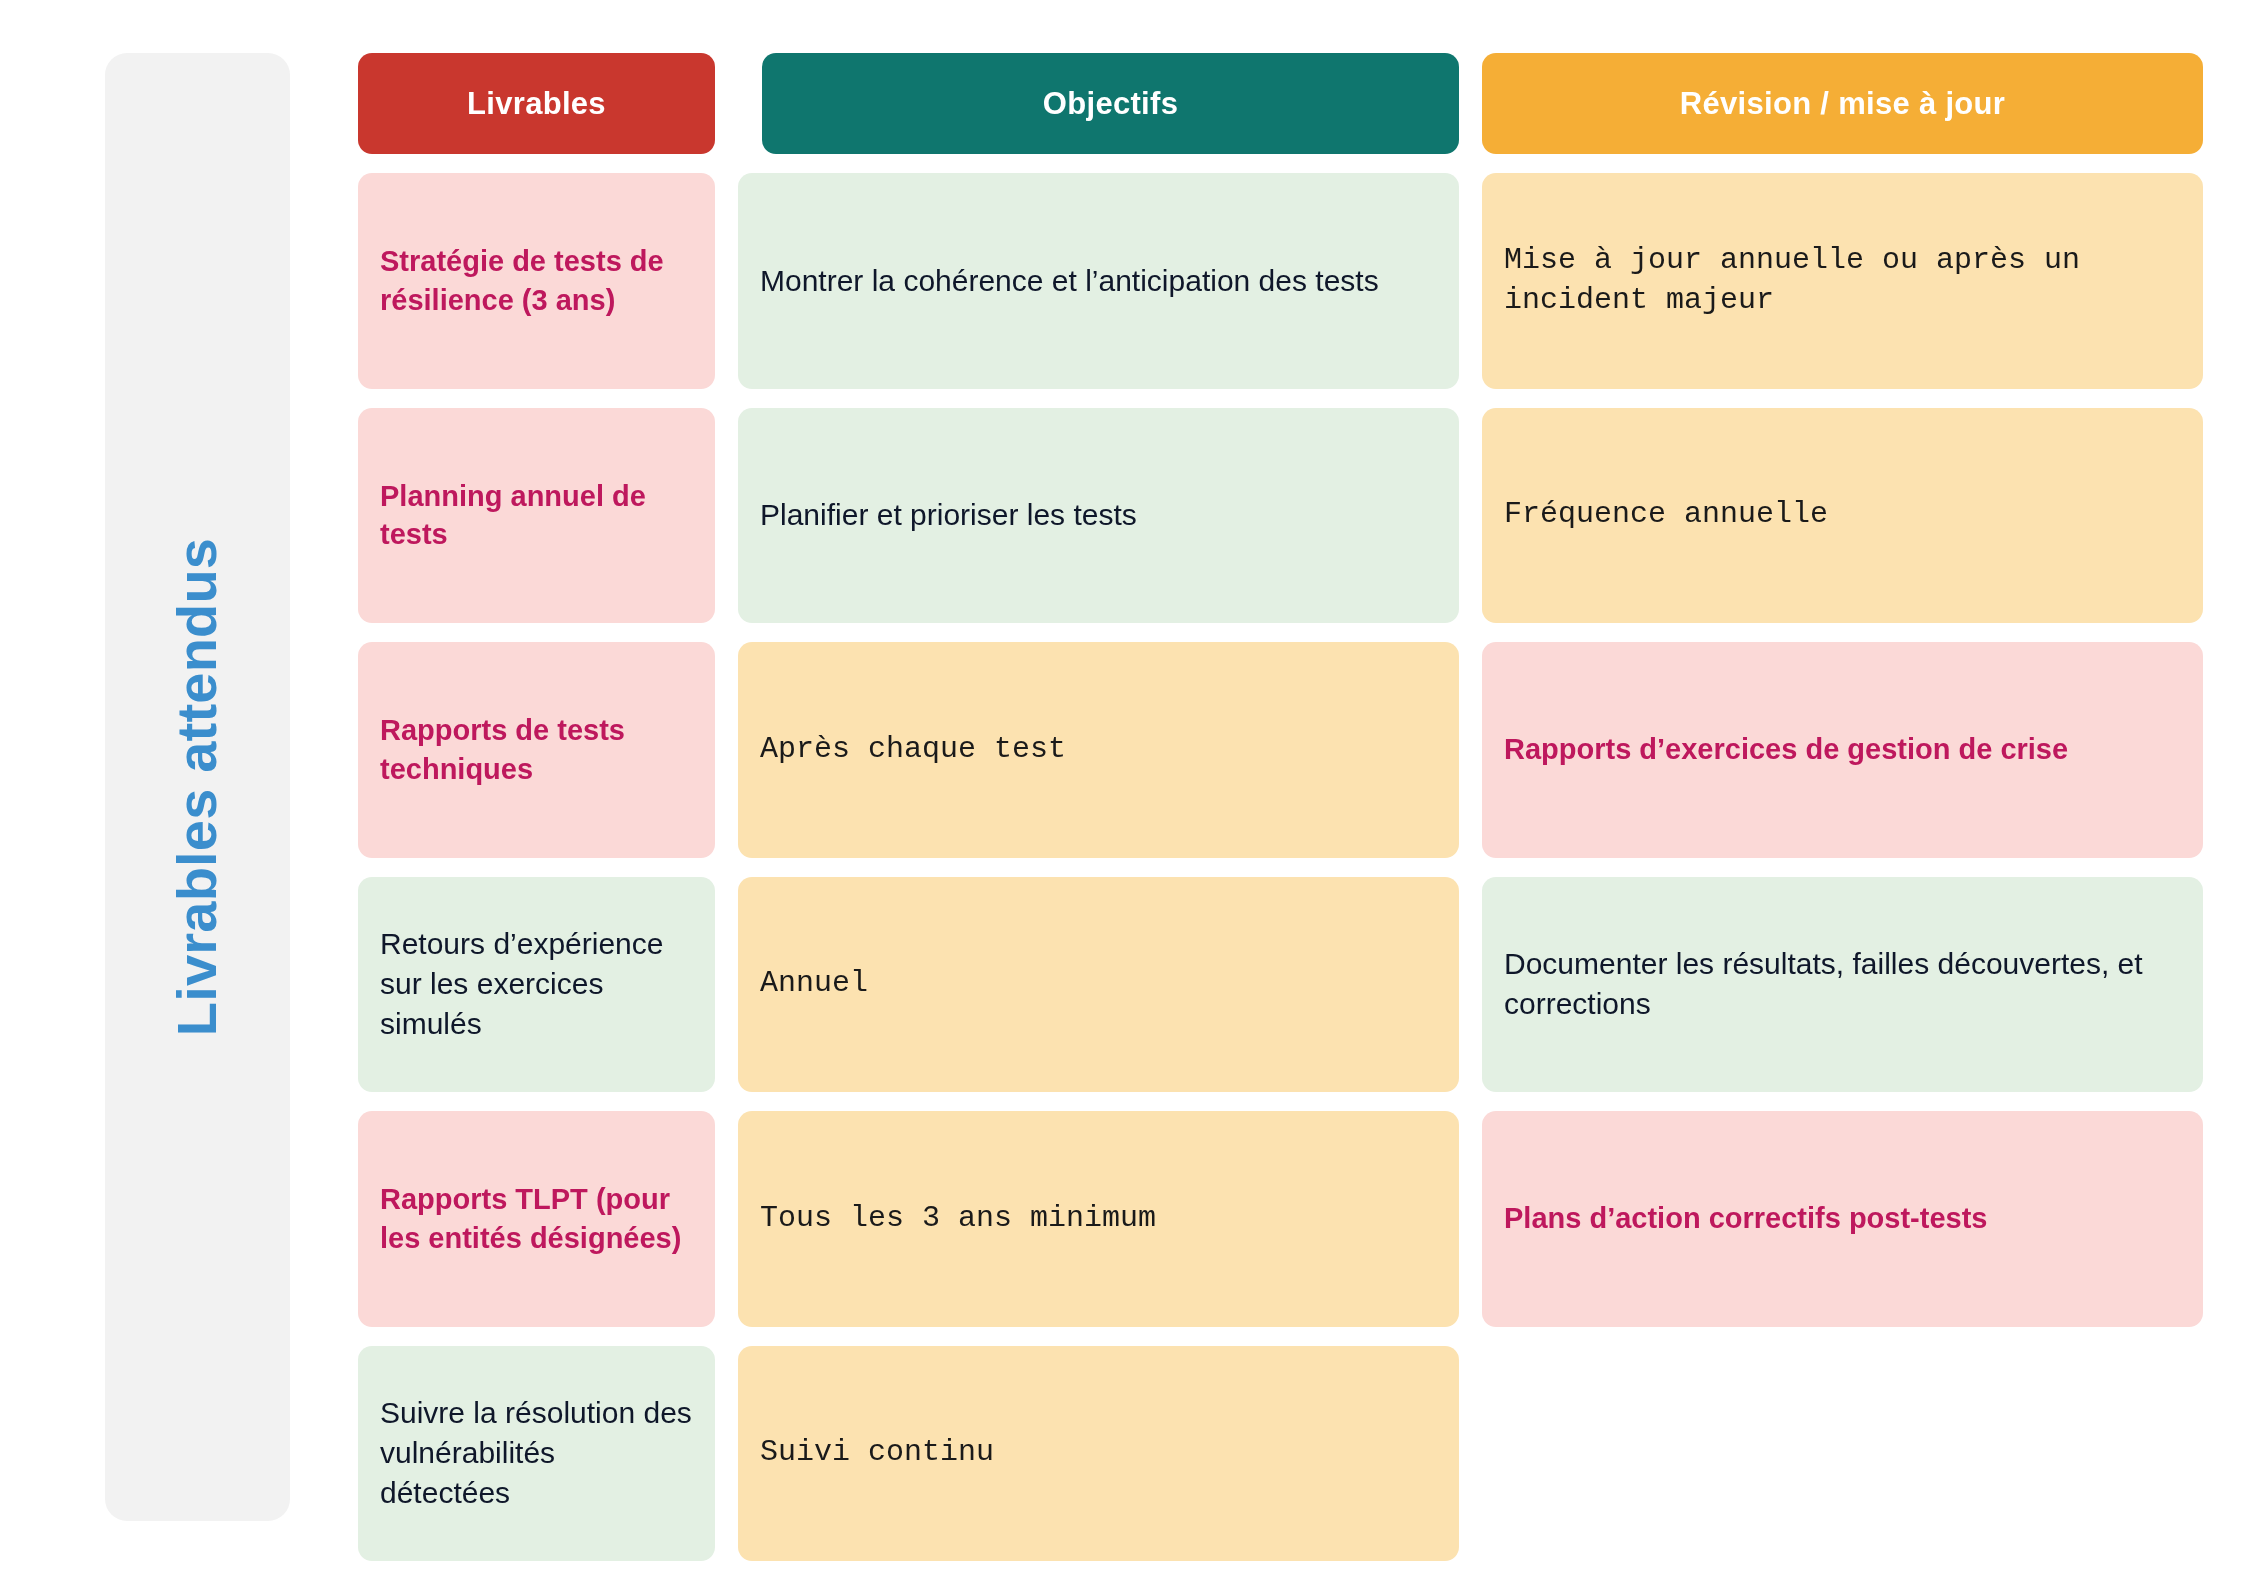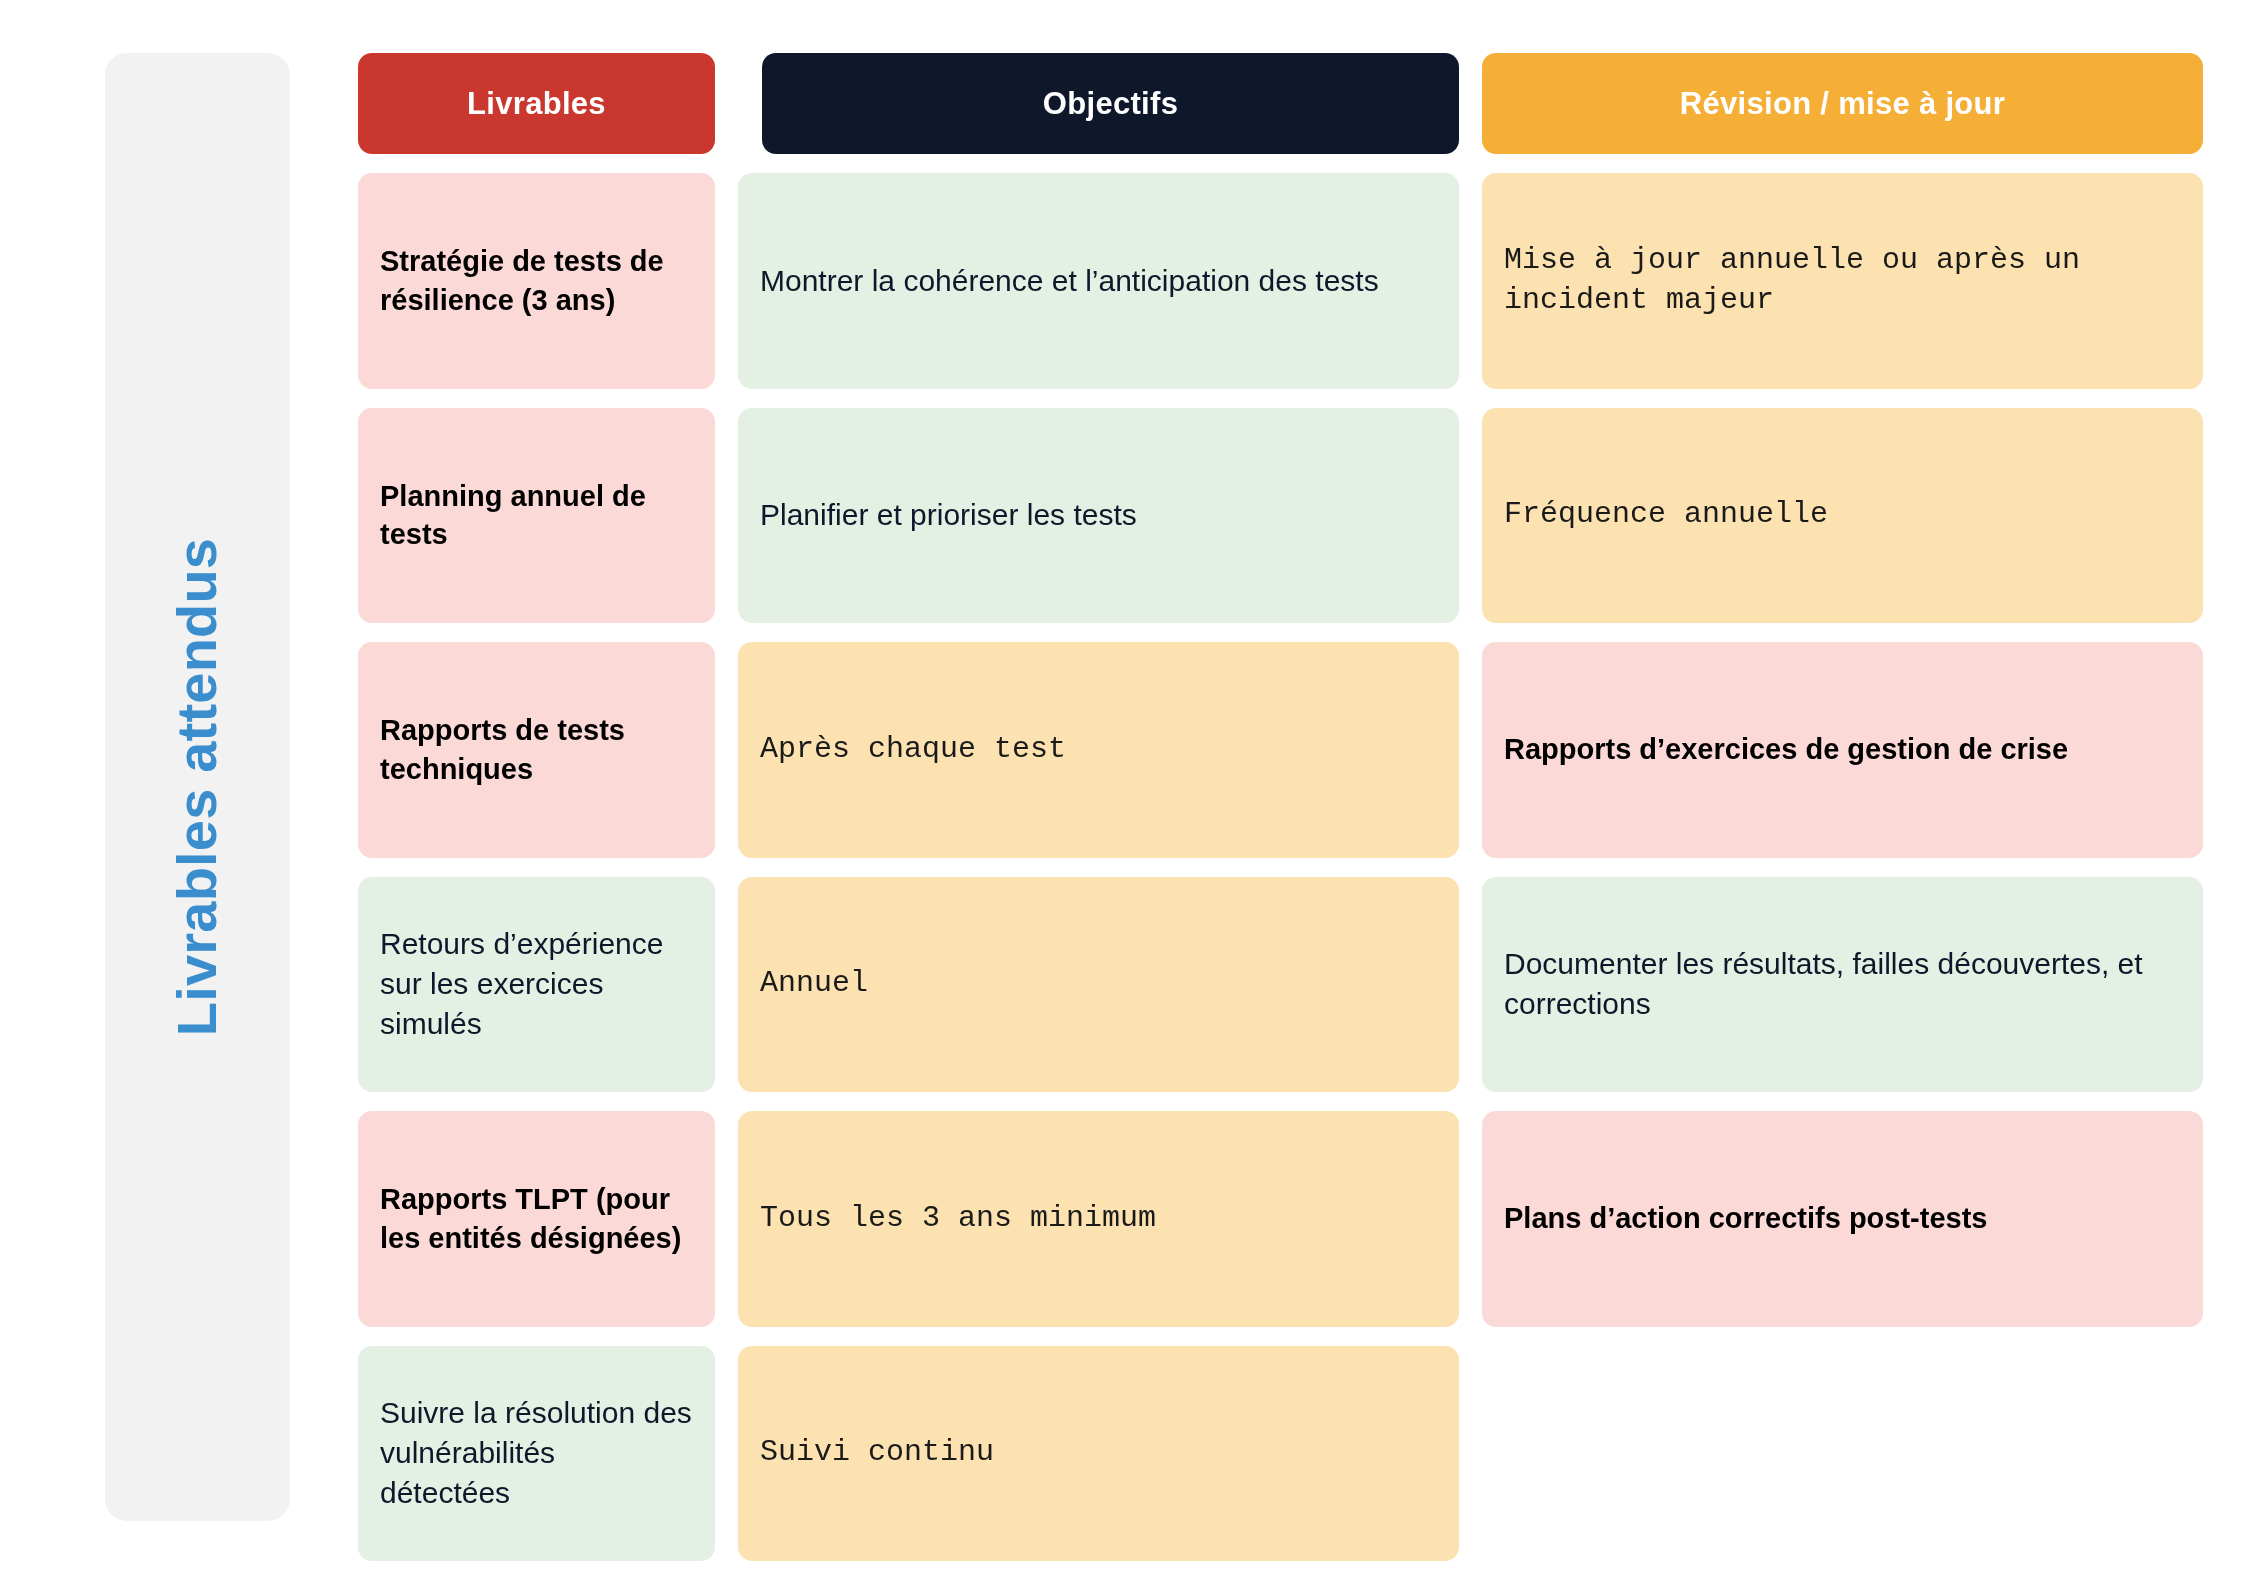--- a/index.html
+++ b/index.html
@@ -52,33 +52,33 @@
     border-radius:14px;
     display:flex;
     align-items:center;
     justify-content:center;
     color:#ffffff;
     font-size:31px;
     font-weight:bold;
     letter-spacing:0.3px;
   }
   .hcell.c1 { background:#c9372e; }
-  .hcell.c2 { background:#0f172a;margin-left:24px; }
+  .hcell.c2 { background:#0f766e;margin-left:24px; }
   .hcell.c3 { background:#f5ae36; }
 
   .cell {
     border-radius:14px;
     display:flex;
     align-items:center;
     padding:0 22px;
     line-height:1.33;
   }
   .cell.c1 {
     background:#fbd9d7;
-    color:#000000;
+    color:#be185d;
     font-size:29px;
     font-weight:bold;
   }
   .cell.c2 {
     background:#e3f0e3;
     color:#0f172a;
     font-size:30px;
     font-weight:normal;
   }
   .cell.c3 {

